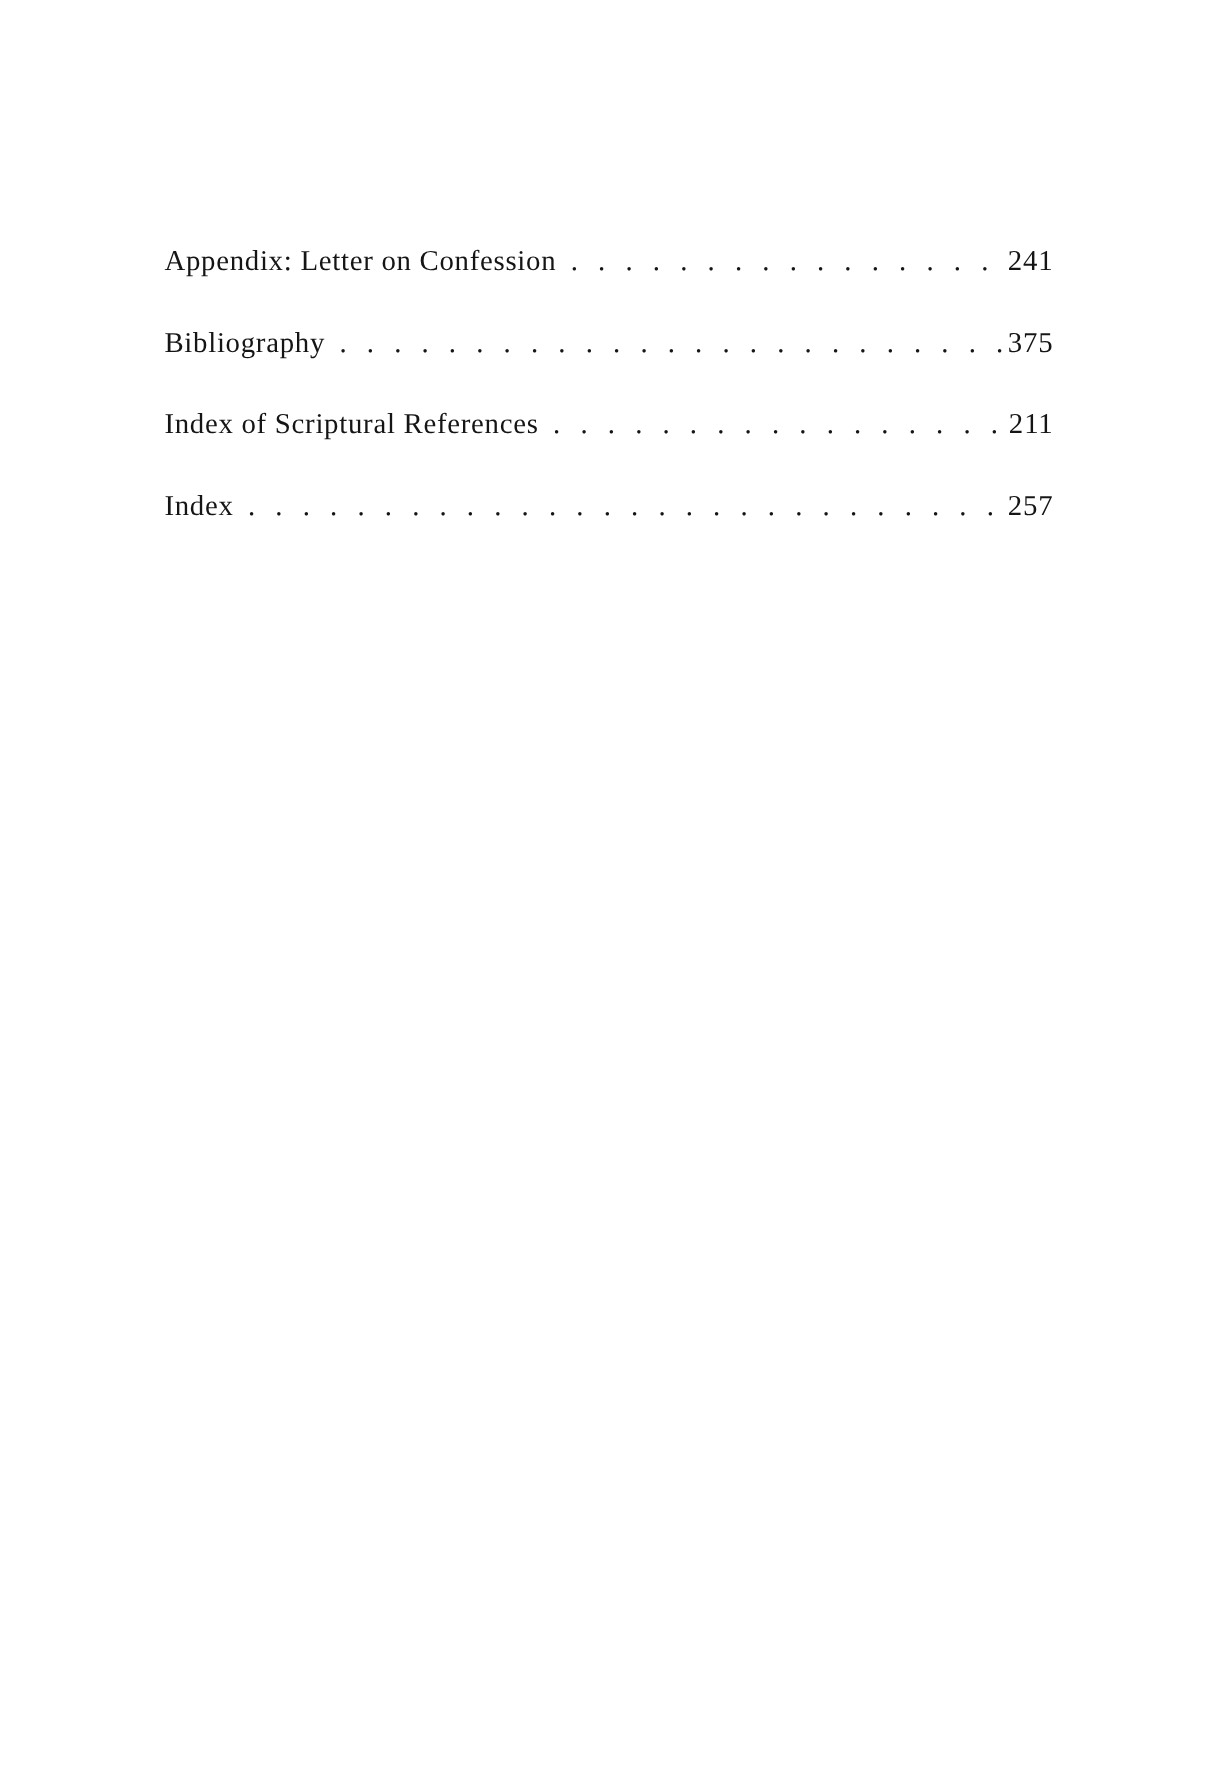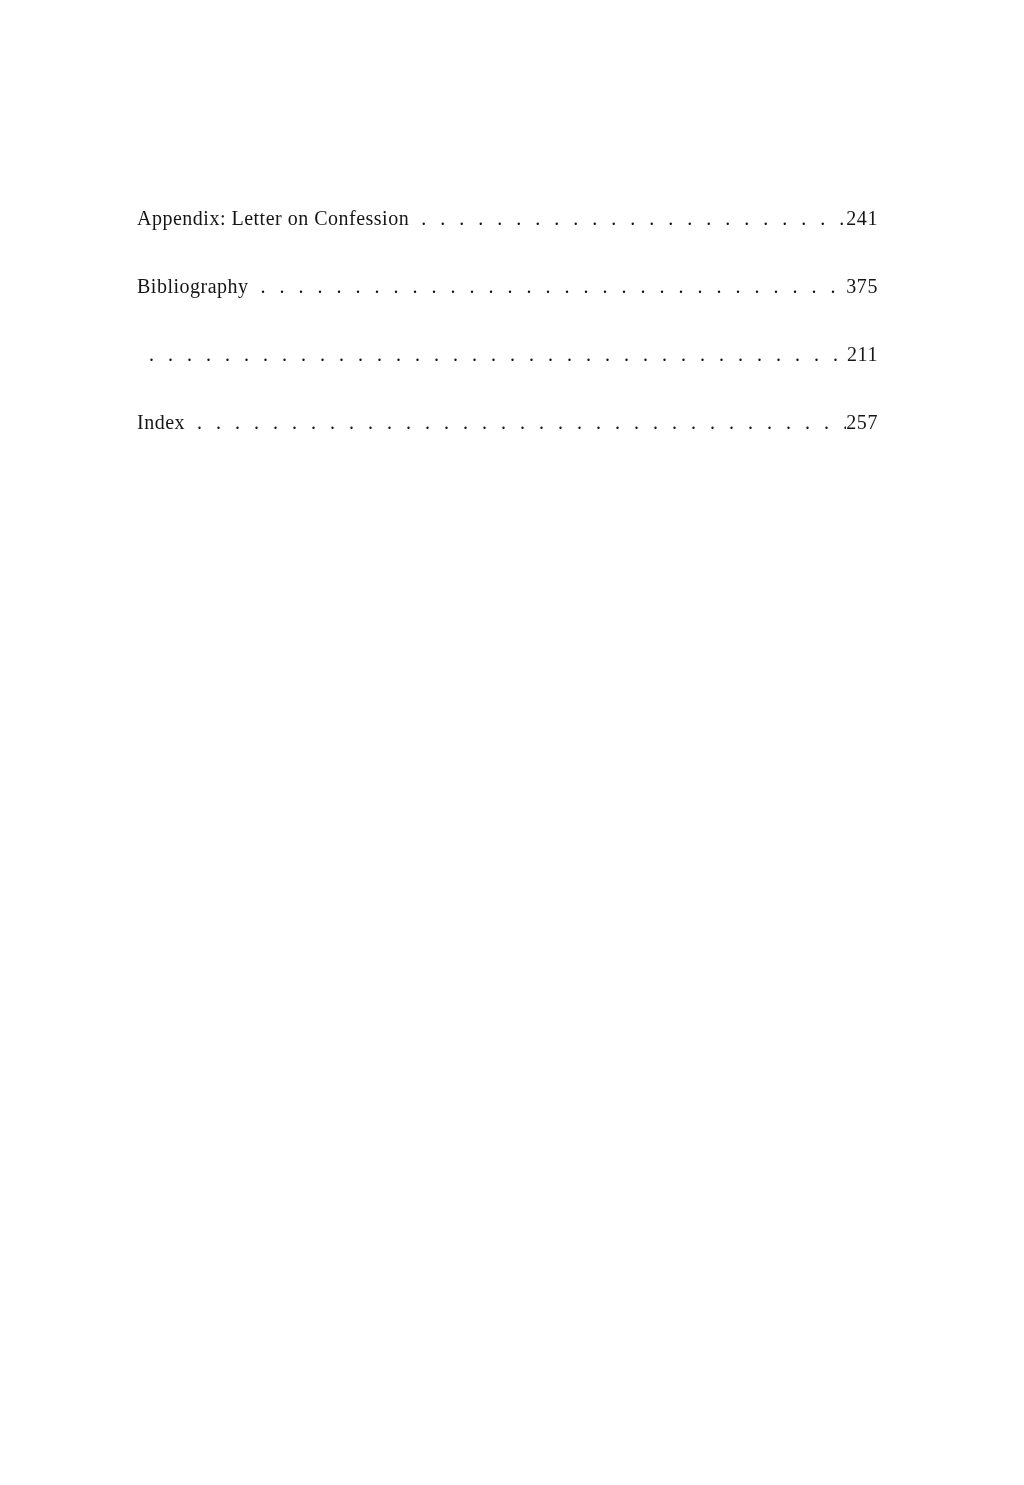--- a/index.html
+++ b/index.html
@@ -27,21 +27,21 @@
     position: absolute;
     left: 137px;
     top: 203px;
     width: 741px;
   }
   .toc-row {
     display: flex;
     align-items: flex-start;
     height: 30px;
     line-height: 30px;
-    font-size: 20px;
+    font-size: 24px;
     margin-bottom: 38px;
     white-space: nowrap;
   }
   .toc-label {
     flex: 0 0 auto;
     letter-spacing: 0.025em;
   }
   .toc-dots {
     flex: 1 1 auto;
     overflow: hidden;
@@ -68,20 +68,21 @@
       <span class="toc-page">241</span>
     </div>
 
     <div class="toc-row">
       <span class="toc-label">Bibliography</span>
       <span class="toc-dots">. . . . . . . . . . . . . . . . . . . . . . . . . . . . . . . . . . . . . . . . . . . . . .</span>
       <span class="toc-page">375</span>
     </div>
 
     <div class="toc-row">
+      <span class="toc-label">Index of Scriptural References</span>
       <span class="toc-dots">. . . . . . . . . . . . . . . . . . . . . . . . . . . . . . . . . . . . . . . . . . . . . .</span>
       <span class="toc-page">211</span>
     </div>
 
     <div class="toc-row">
       <span class="toc-label">Index</span>
       <span class="toc-dots">. . . . . . . . . . . . . . . . . . . . . . . . . . . . . . . . . . . . . . . . . . . . . .</span>
       <span class="toc-page">257</span>
     </div>
 

